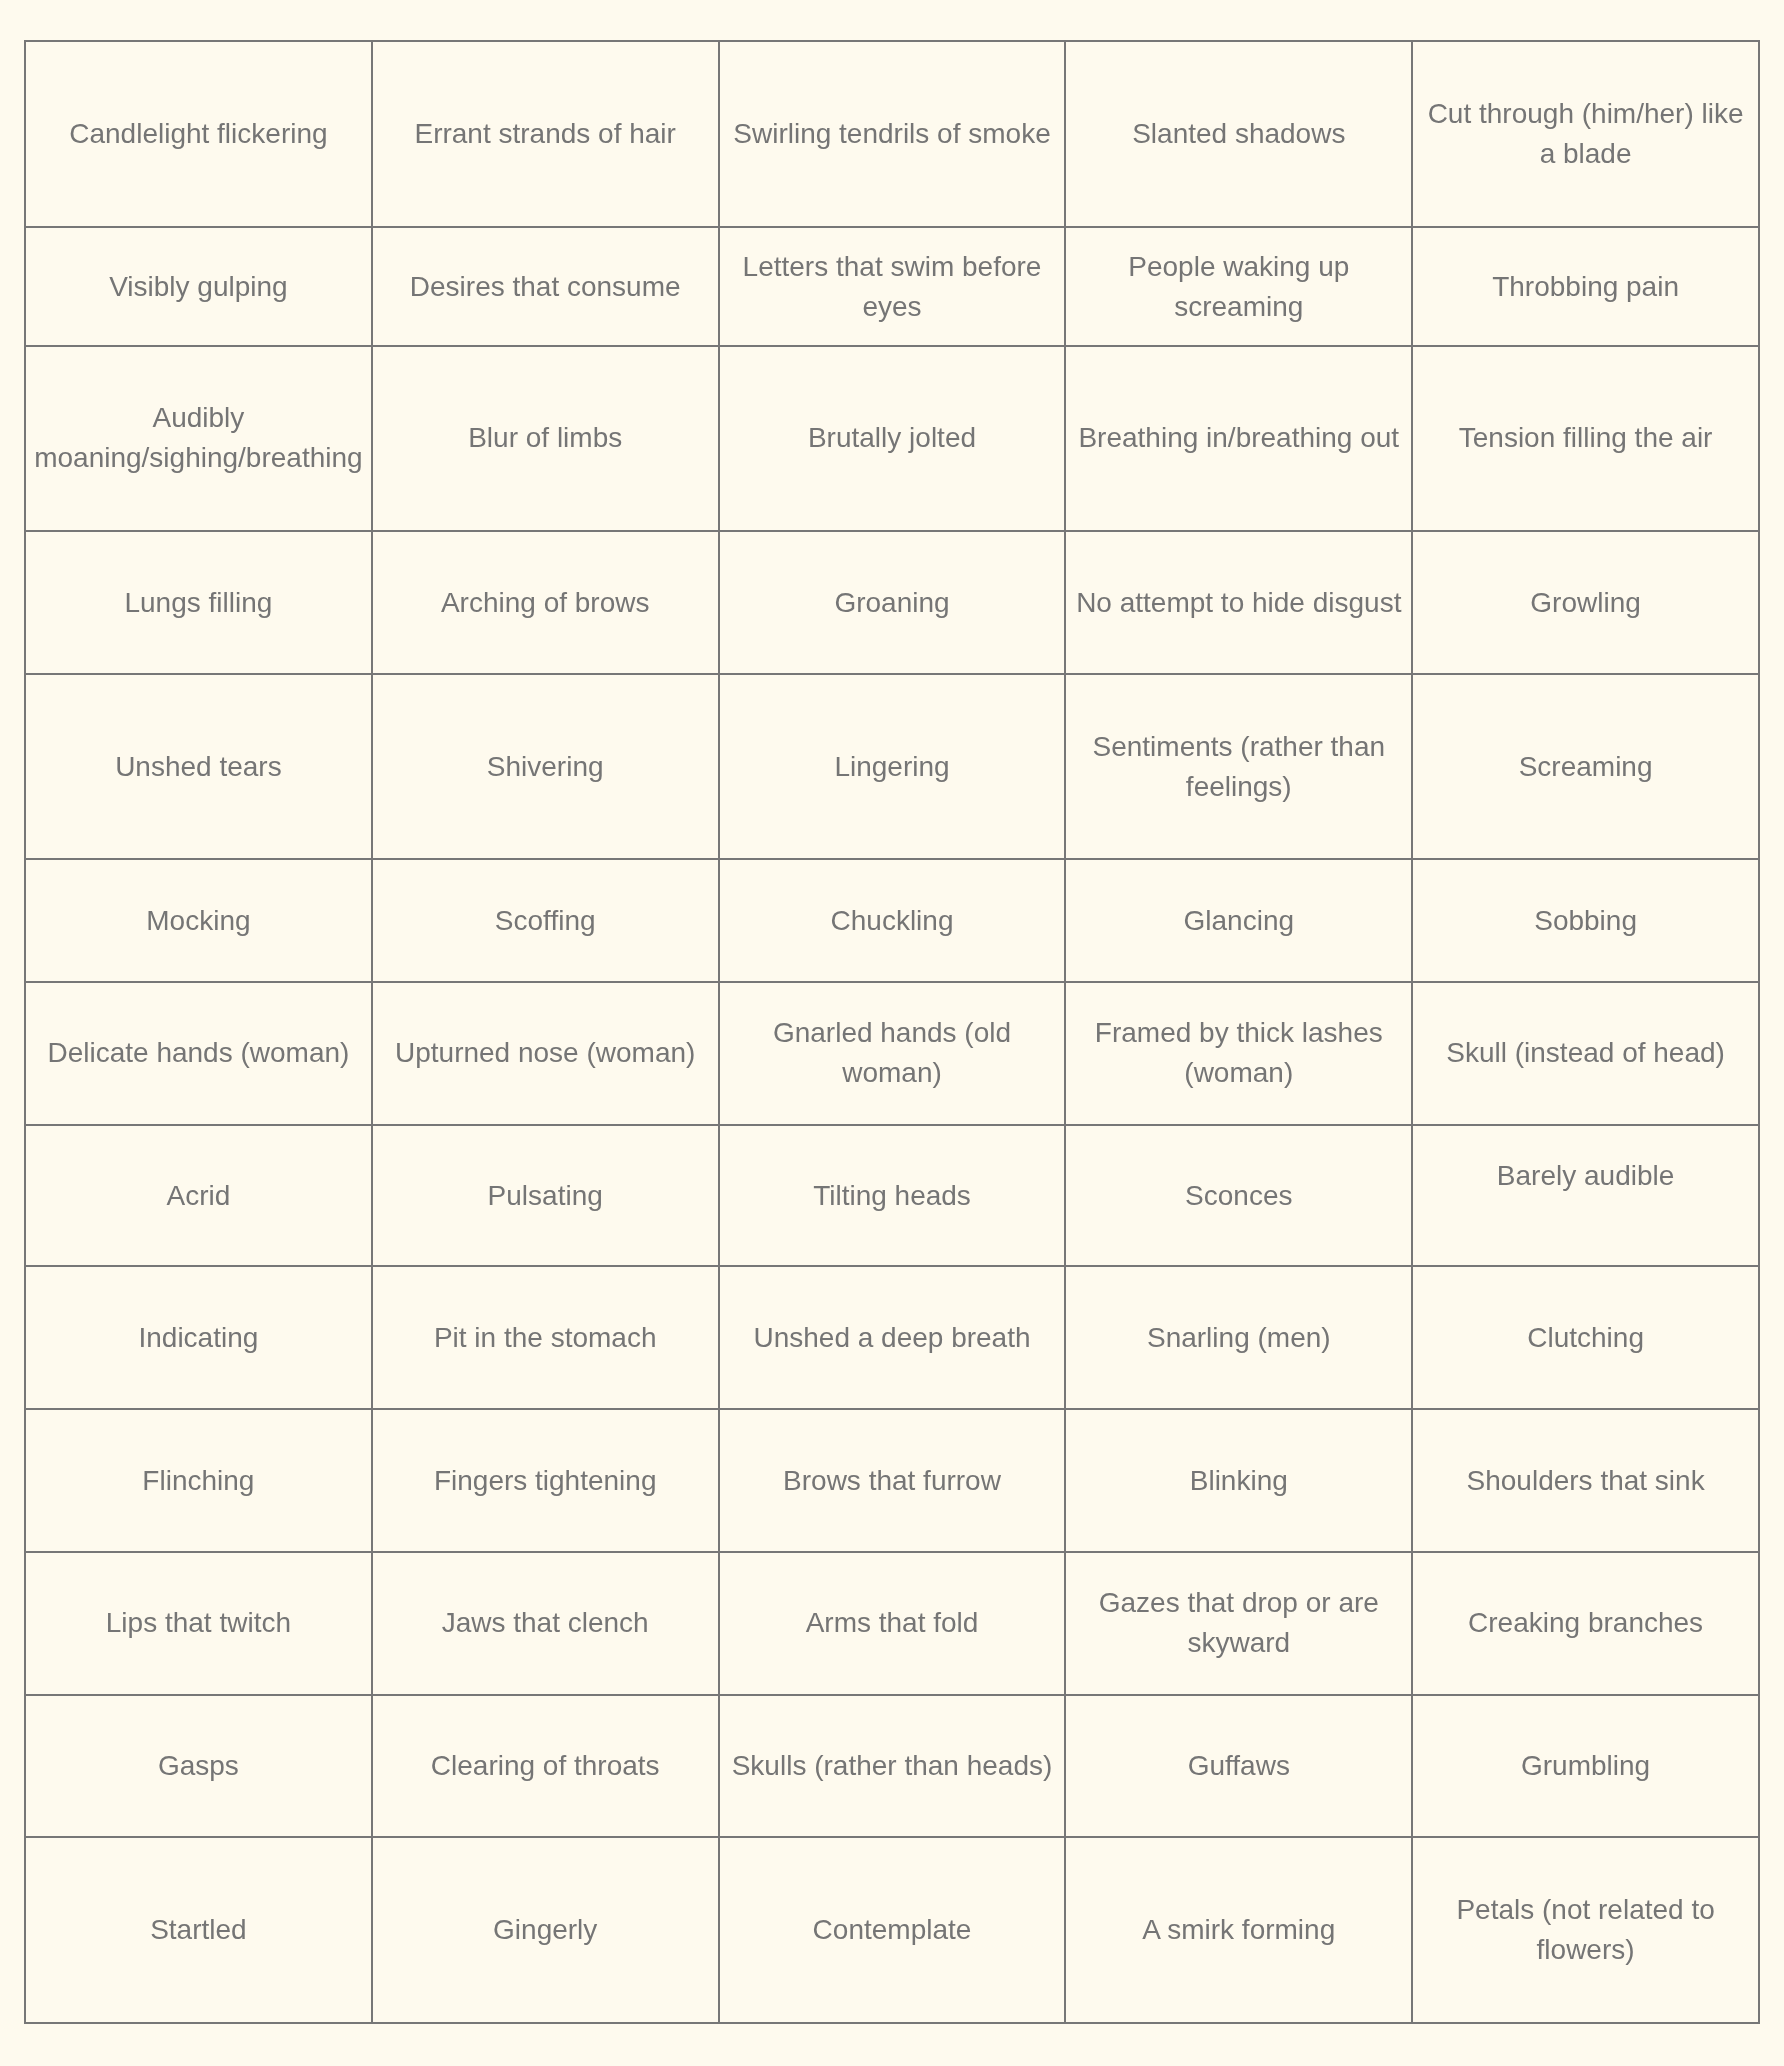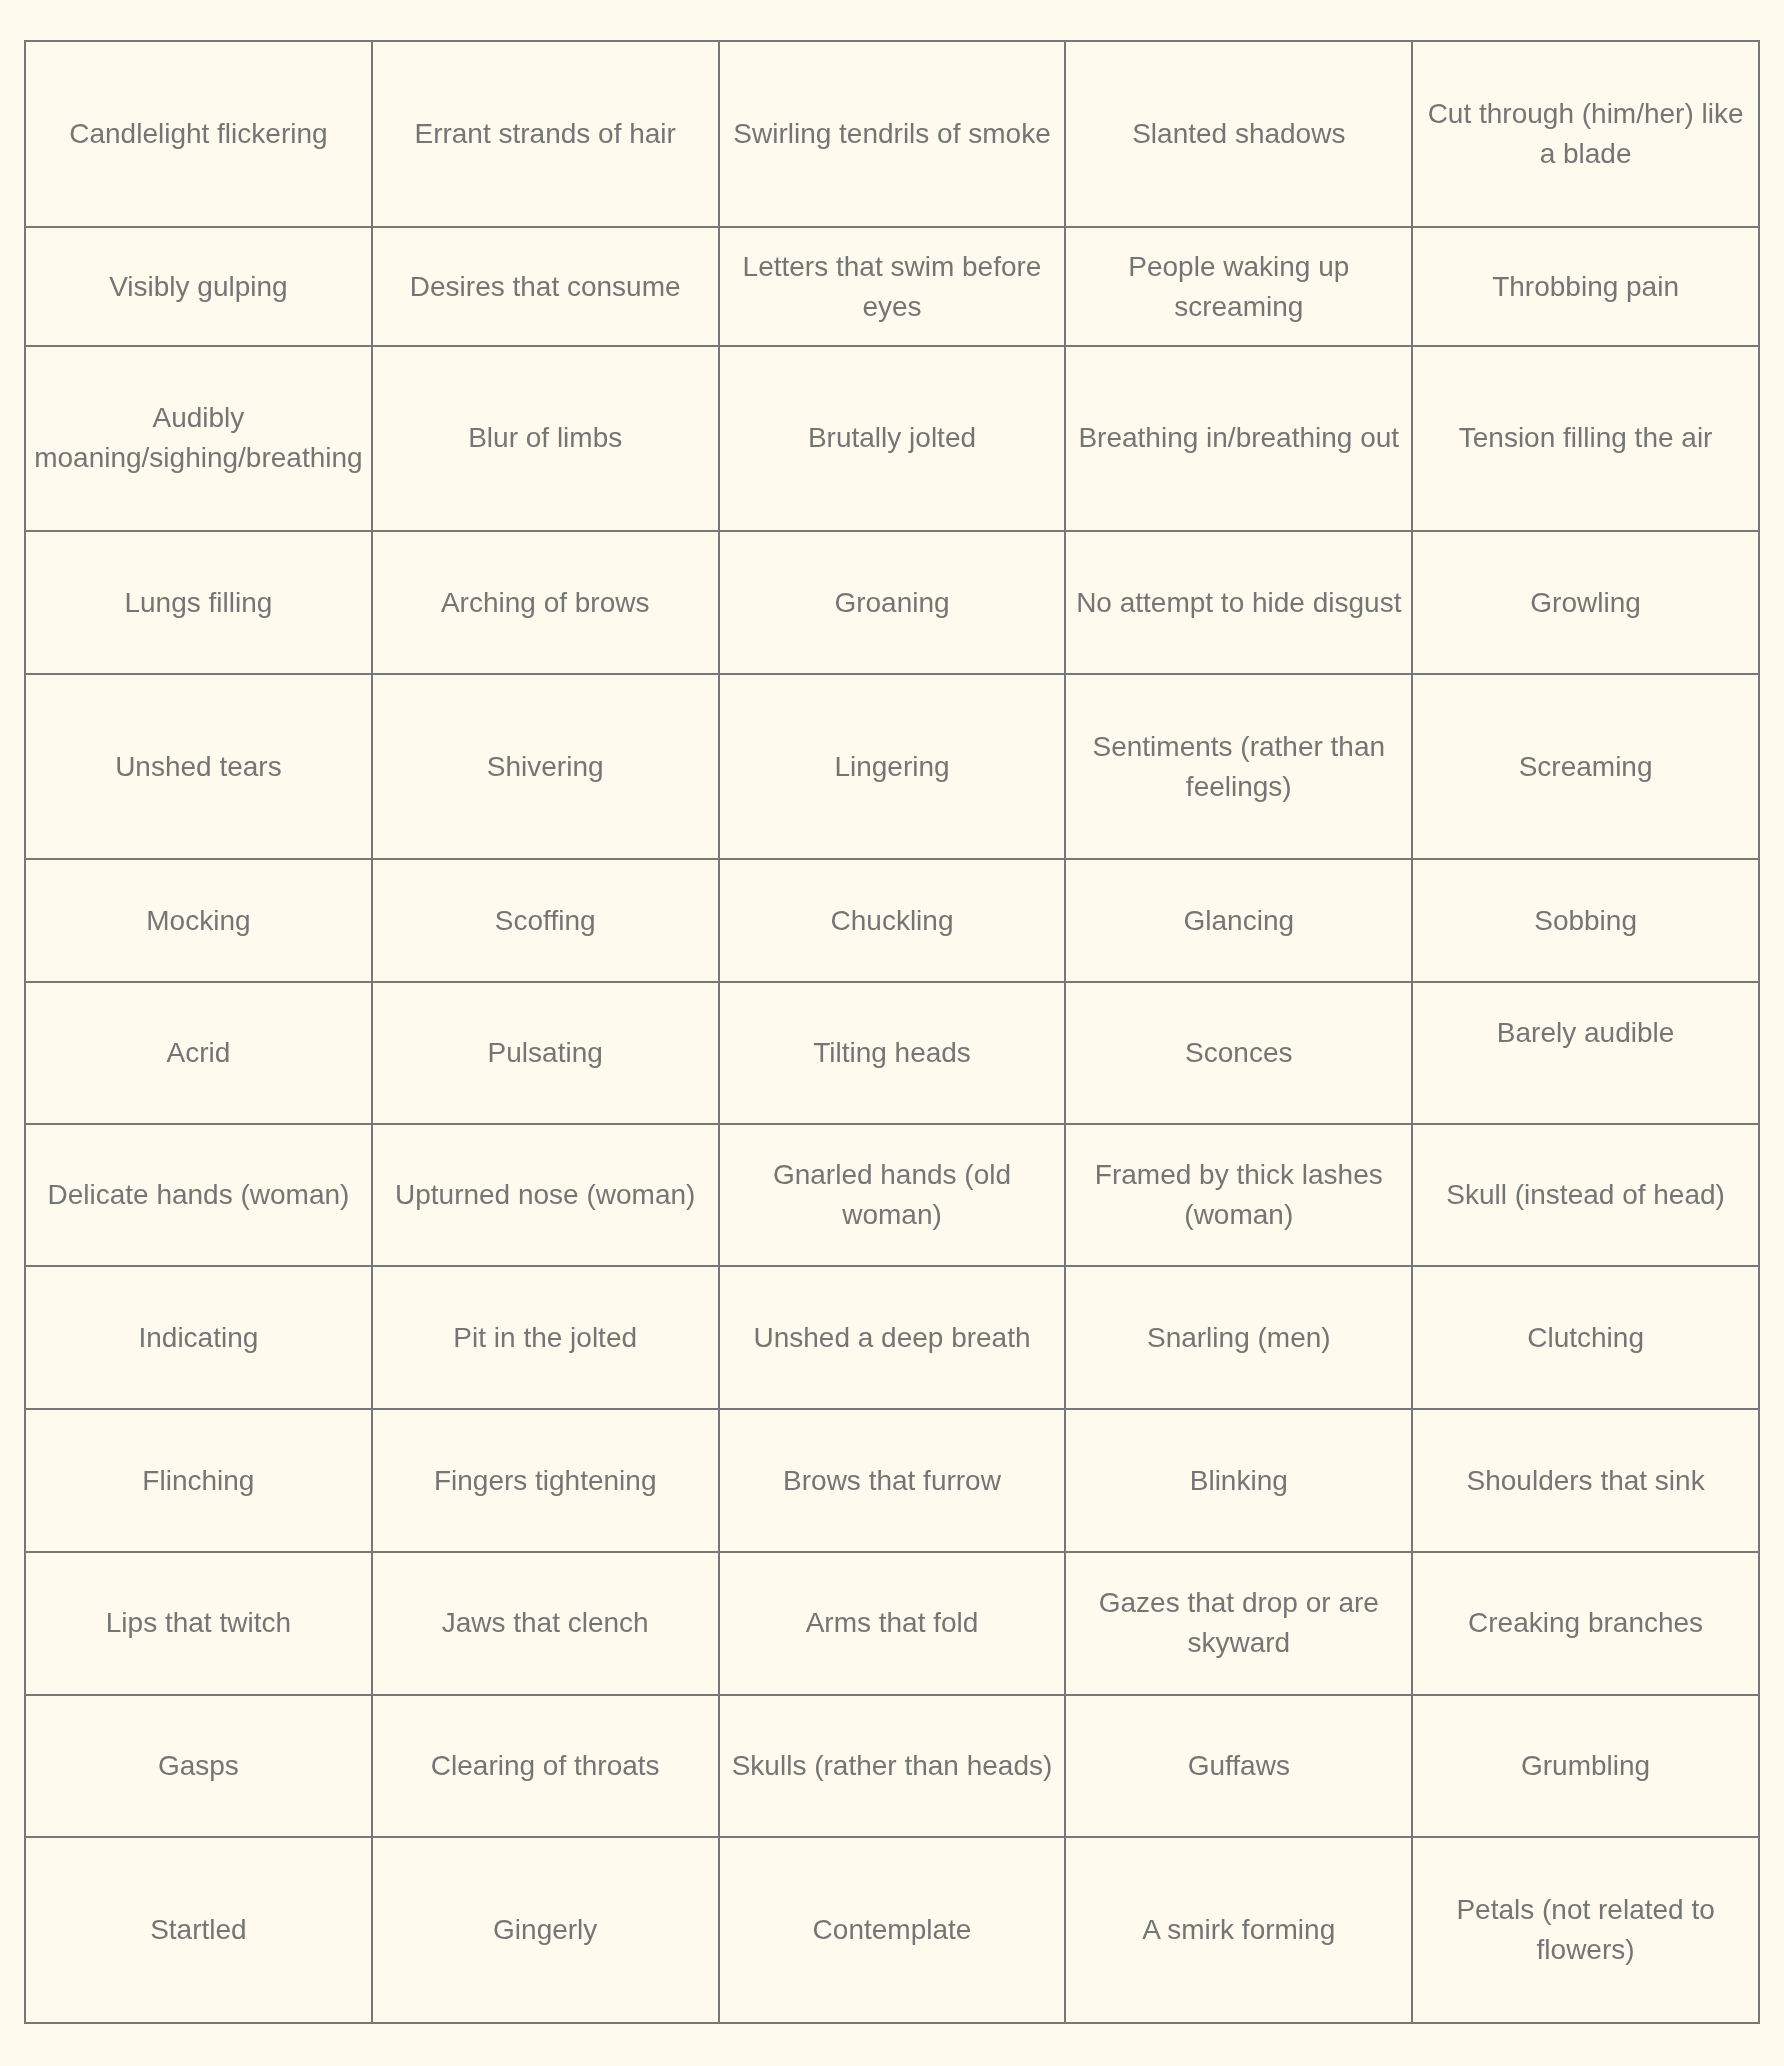--- a/index.html
+++ b/index.html
@@ -71,37 +71,37 @@
       <td>Sentiments (rather than feelings)</td>
       <td>Screaming</td>
     </tr>
     <tr style="height: 121px;">
       <td>Mocking</td>
       <td>Scoffing</td>
       <td>Chuckling</td>
       <td>Glancing</td>
       <td>Sobbing</td>
     </tr>
+    <tr style="height: 141px;">
+      <td>Delicate hands (woman)</td>
+      <td>Upturned nose (woman)</td>
+      <td>Gnarled hands (old woman)</td>
+      <td>Framed by thick lashes (woman)</td>
+      <td>Skull (instead of head)</td>
+    </tr>
     <tr style="height: 140px;">
       <td>Acrid</td>
       <td>Pulsating</td>
       <td>Tilting heads</td>
       <td>Sconces</td>
       <td class="top"><span>Barely audible</span><span class="pad"></span></td>
     </tr>
     <tr style="height: 141px;">
-      <td>Delicate hands (woman)</td>
-      <td>Upturned nose (woman)</td>
-      <td>Gnarled hands (old woman)</td>
-      <td>Framed by thick lashes (woman)</td>
-      <td>Skull (instead of head)</td>
-    </tr>
-    <tr style="height: 141px;">
       <td>Indicating</td>
-      <td>Pit in the jolted</td>
+      <td>Pit in the stomach</td>
       <td>Unshed a deep breath</td>
       <td>Snarling (men)</td>
       <td>Clutching</td>
     </tr>
     <tr style="height: 141px;">
       <td>Flinching</td>
       <td>Fingers tightening</td>
       <td>Brows that furrow</td>
       <td>Blinking</td>
       <td>Shoulders that sink</td>

